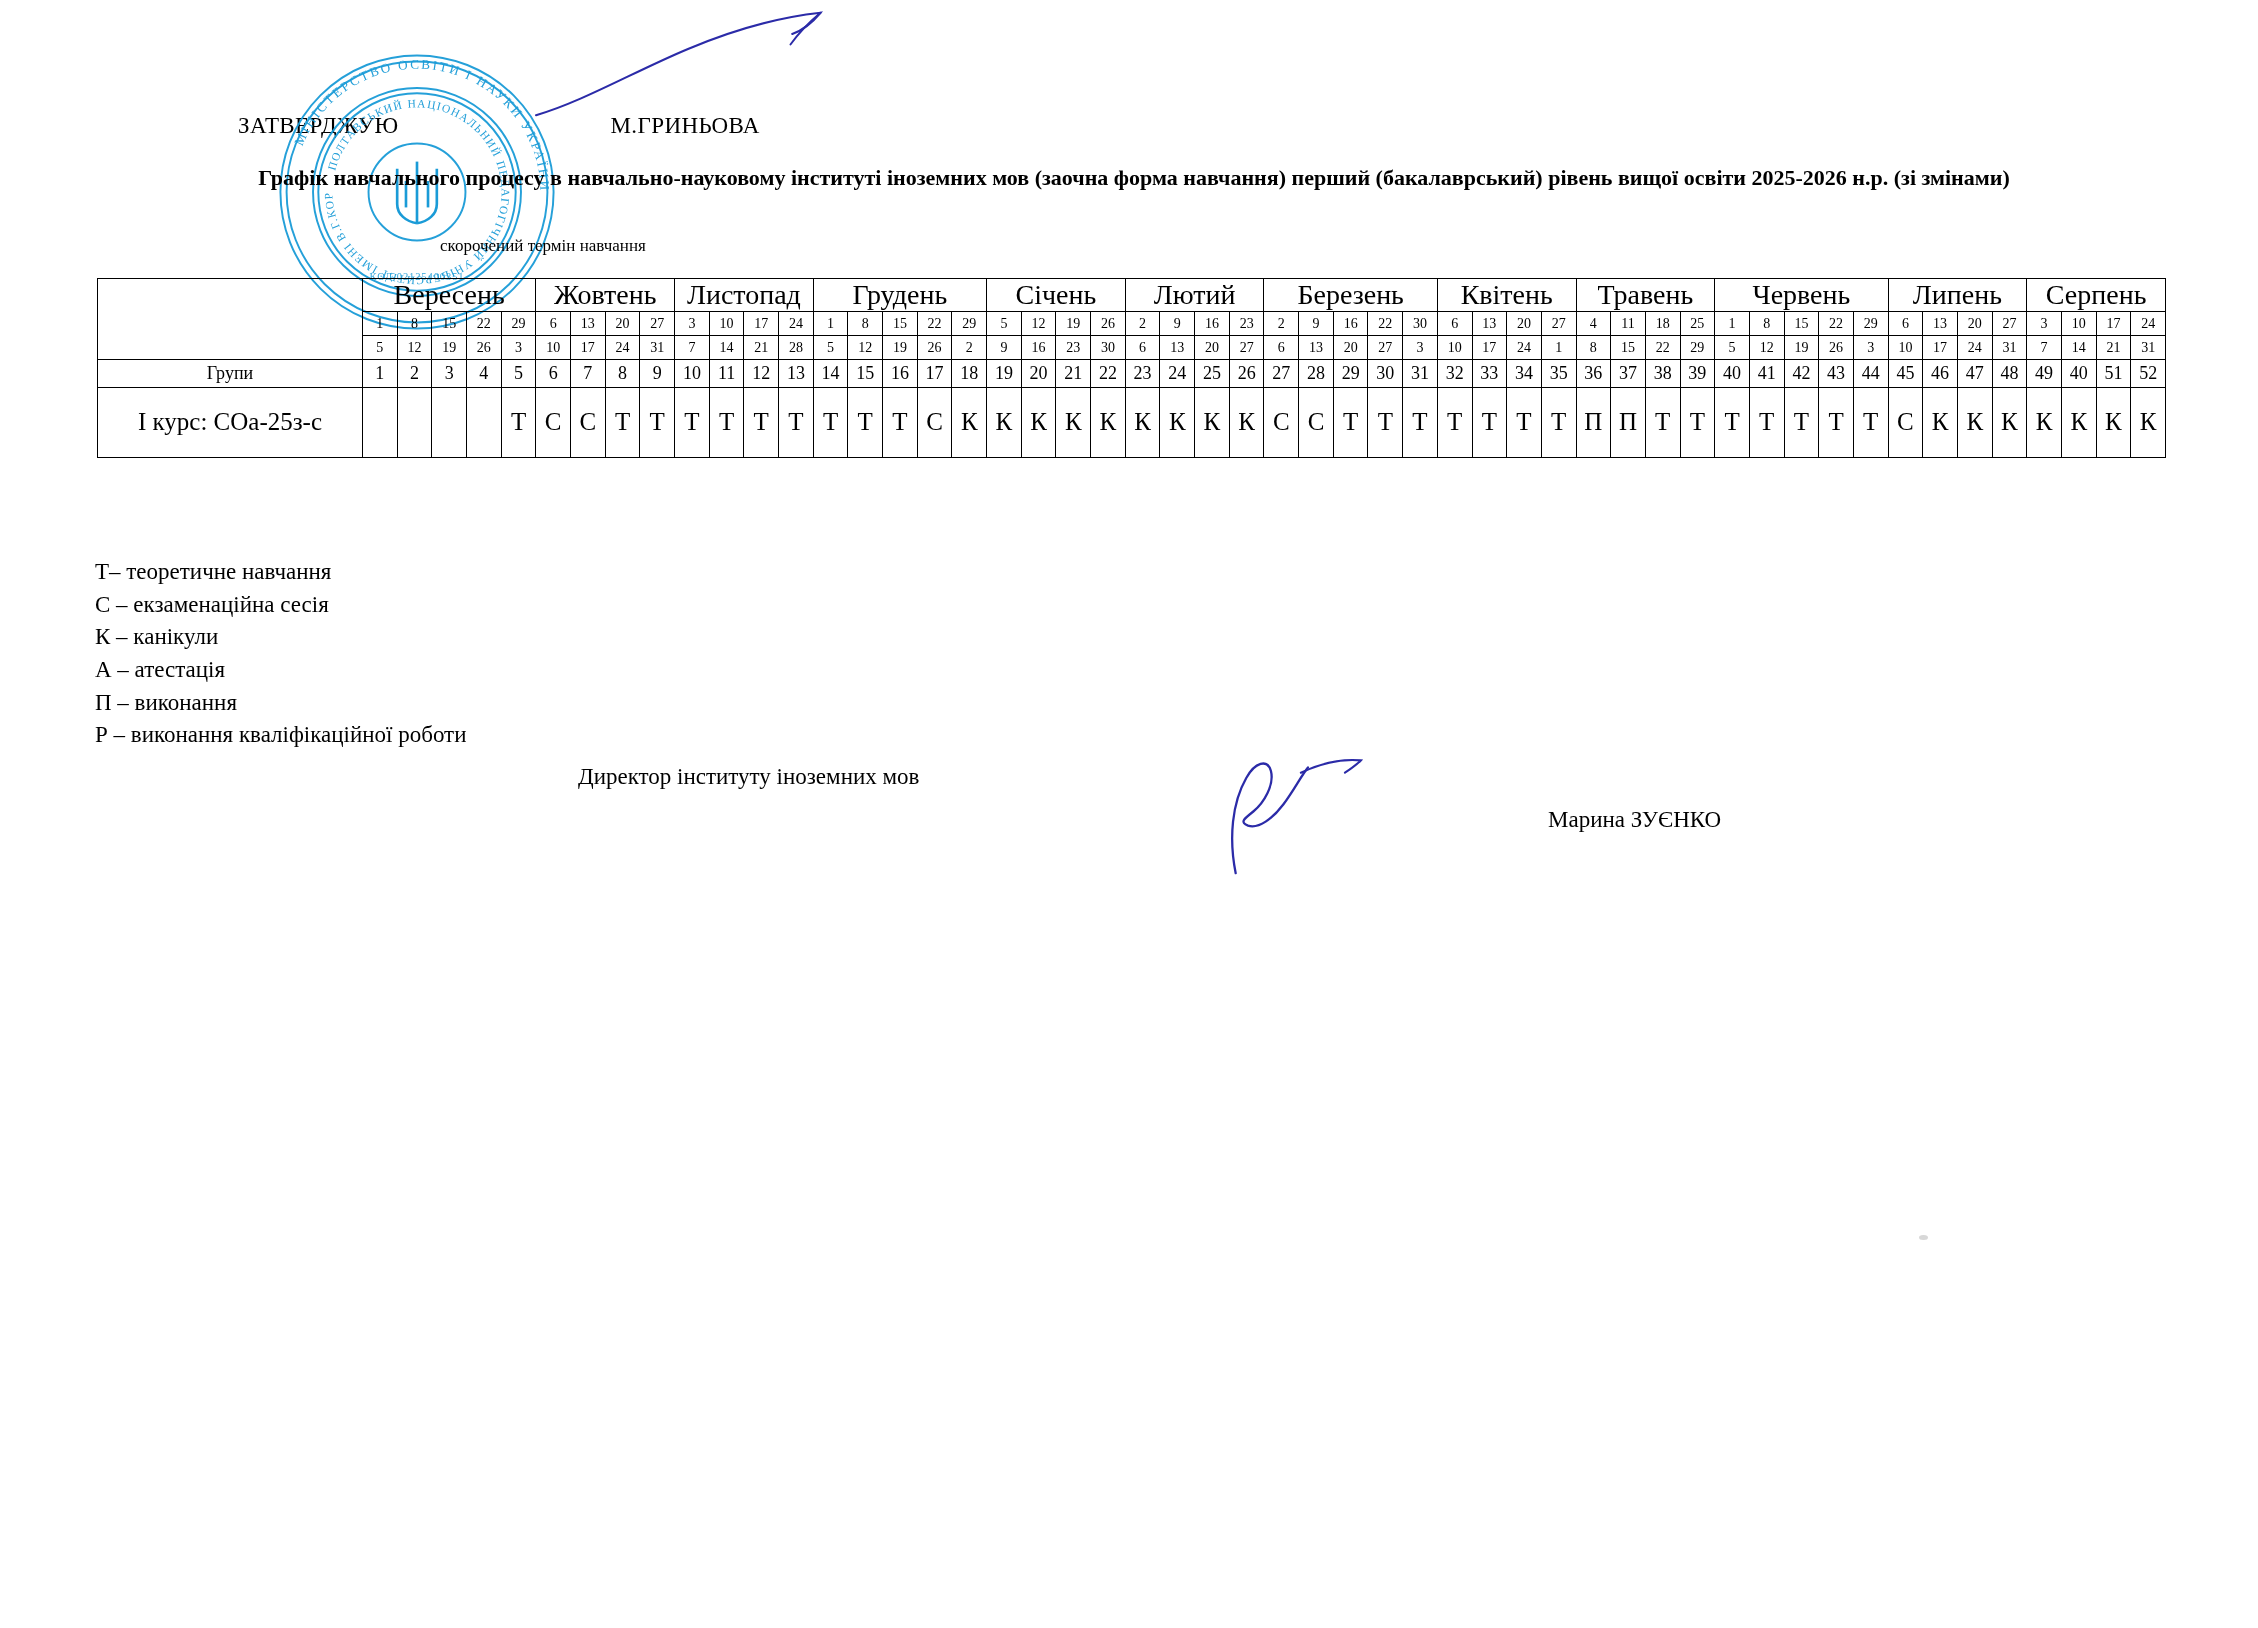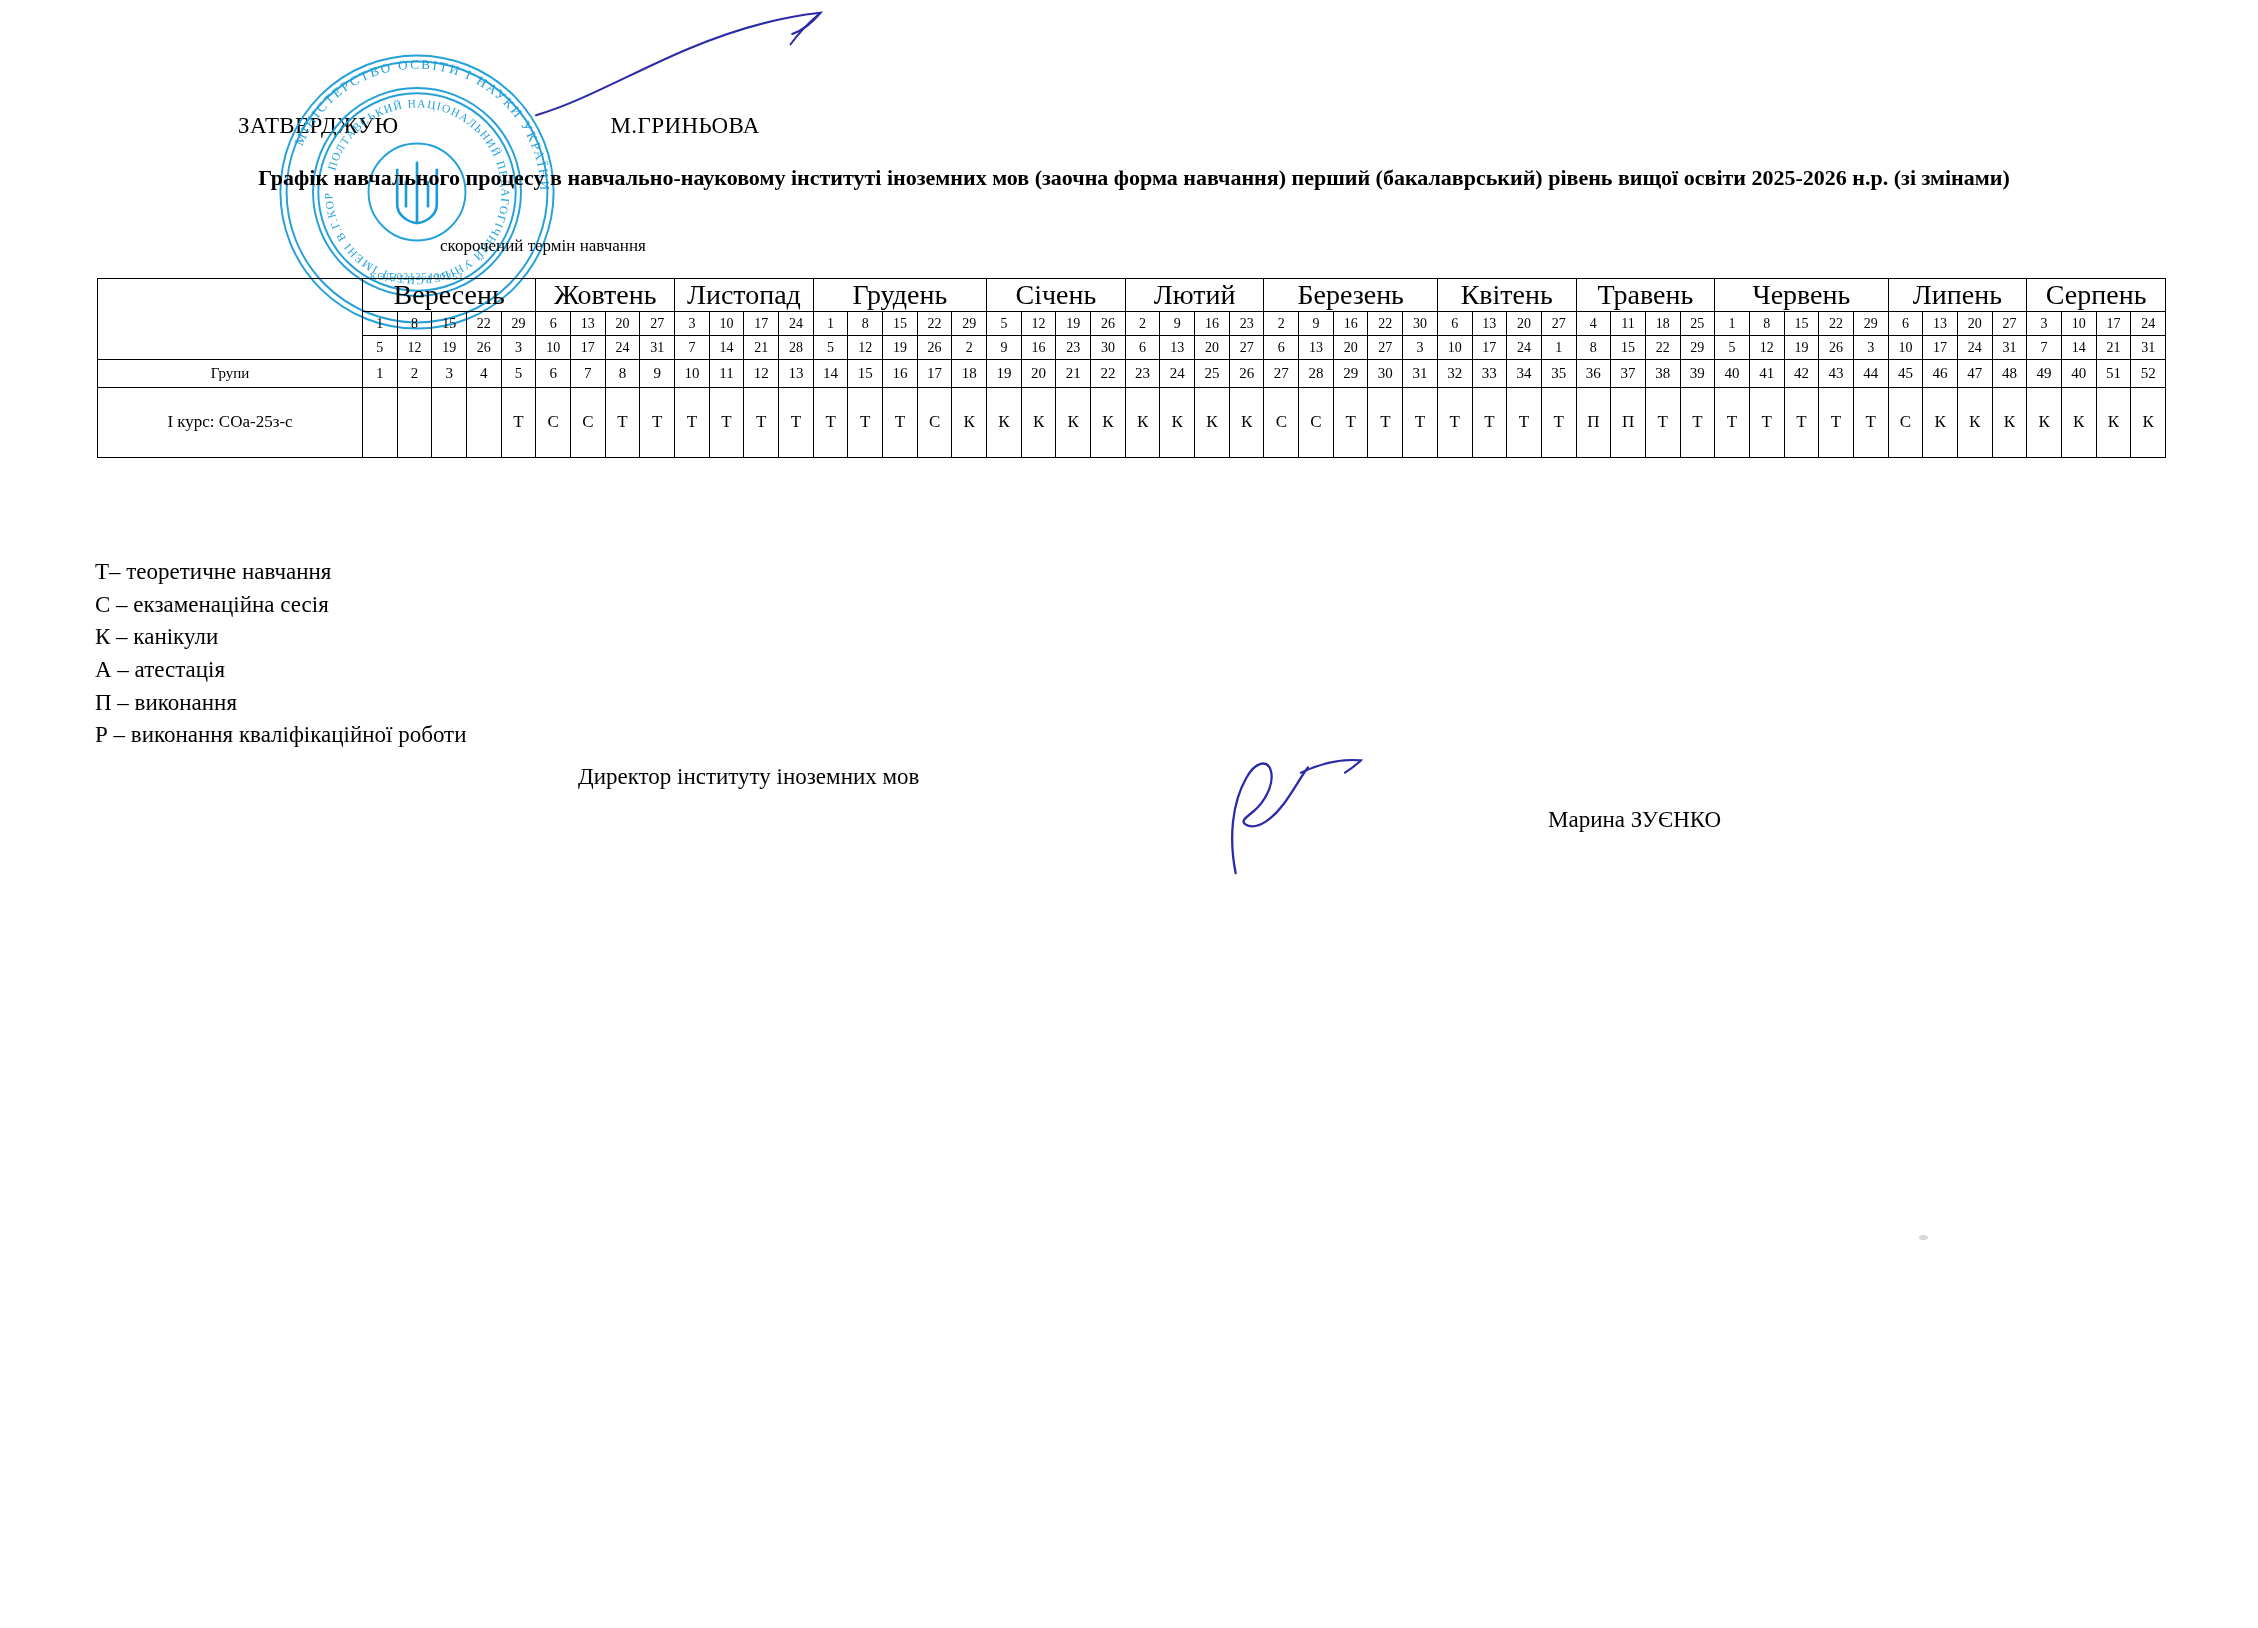--- a/index.html
+++ b/index.html
@@ -98,34 +98,34 @@
   .dates-row td {
     height: 23px;
     font-size: 14px;
   }
   .dates2-row td {
     height: 23px;
     font-size: 14px;
   }
   .weeks-row td {
     height: 26.5px;
-    font-size: 15px;
+    font-size: 18px;
     font-weight: bold;
   }
   .group-cell {
     font-size: 22px;
     font-weight: bold;
   }
   .groups-label {
     font-size: 22px;
     font-weight: bold;
   }
   .data-row td {
     height: 69px;
-    font-size: 17px;
+    font-size: 25px;
     margin-top: 20px;
   }
   .lcol {
     width: 265px;
   }
 
   
   .legend {
     position: absolute;
     left: 95px;

